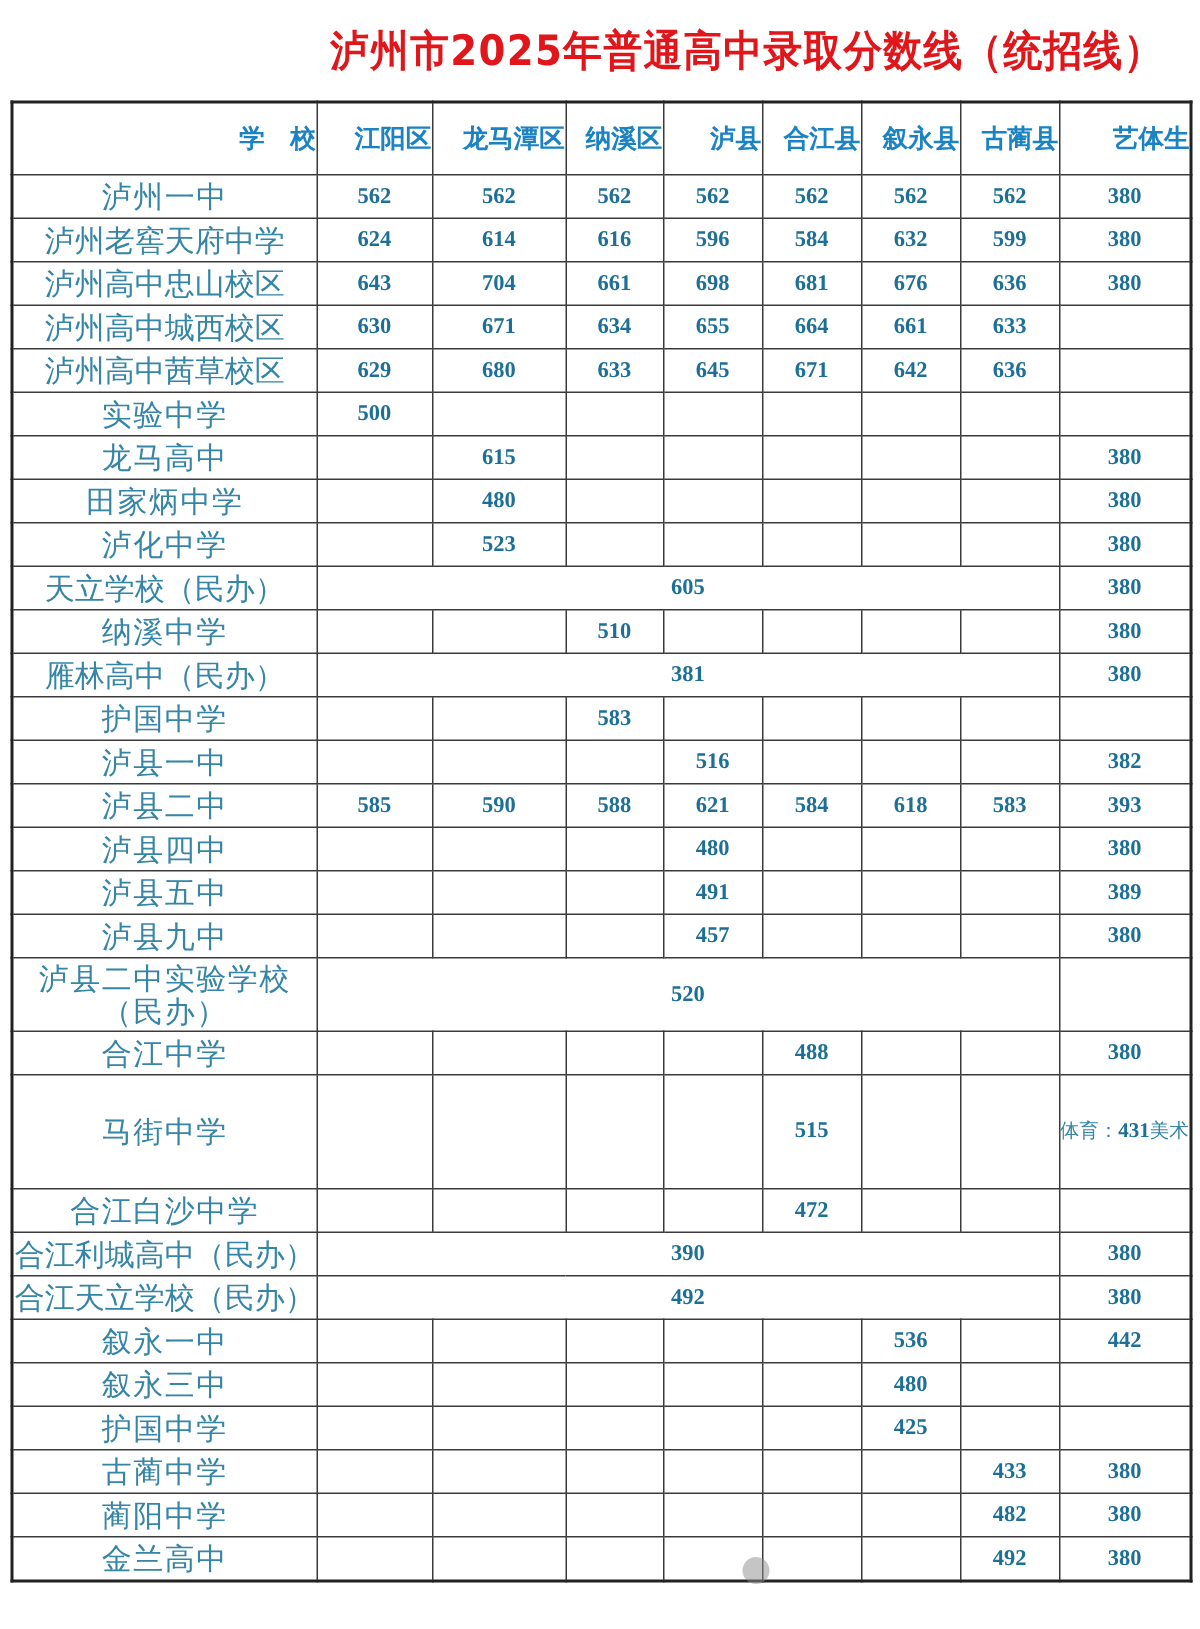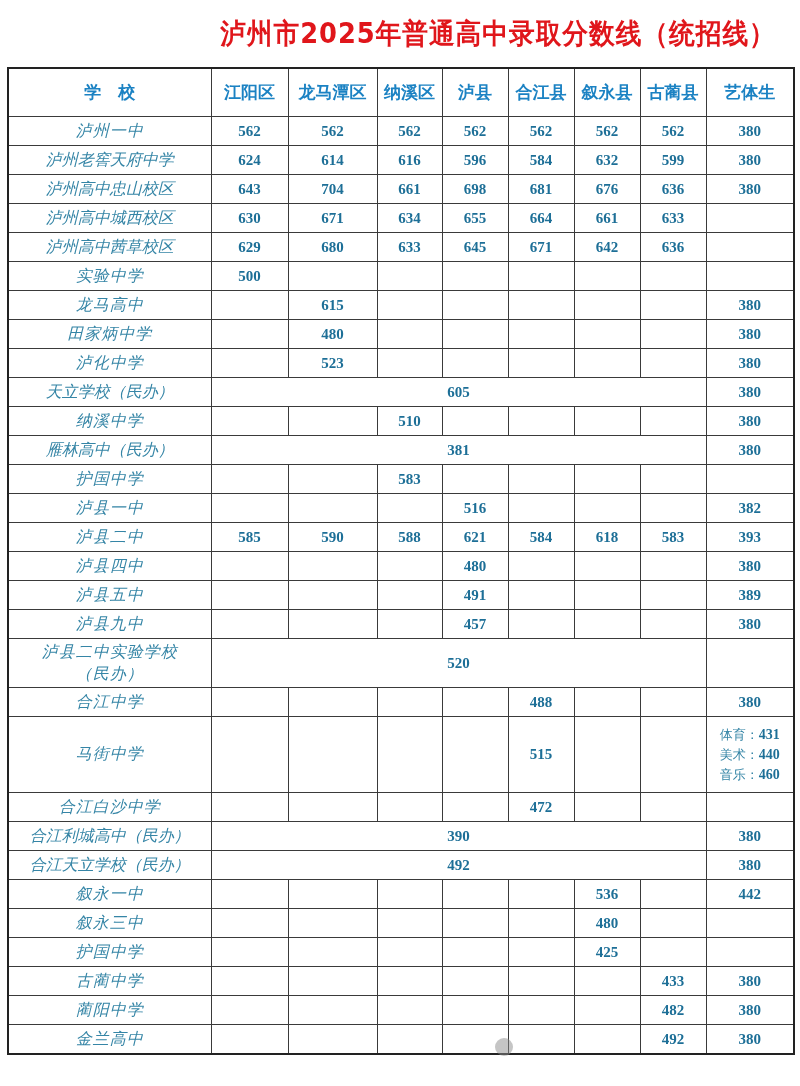--- a/index.html
+++ b/index.html
@@ -1,28 +1,28 @@
 <!DOCTYPE html>
 <html><head>
 <meta charset="utf-8">
 <style>
   html, body { margin:0; padding:0; background:#ffffff; }
   body { width:800px; height:1086px; position:relative; overflow:hidden; font-family:"DejaVu Serif", serif; }
   .title-bar { position:absolute; left:0; top:0; width:800px; height:68px; display:flex; align-items:center; justify-content:flex-end; }
   .title { color:#e0161b; font-family:"DejaVu Sans", sans-serif; font-weight:bold; font-size:28px; letter-spacing:1px; white-space:nowrap; transform:scaleX(0.92); }
   table.scores { position:absolute; left:7px; top:67px; width:786px; border-collapse:collapse; table-layout:fixed; border:2px solid #222; }
   table.scores th, table.scores td { border:1px solid #3a3a3a; padding:0; text-align:center; vertical-align:middle; overflow:hidden; white-space:nowrap; }
-  table.scores th { height:47px; color:#1b82c3; font-family:"DejaVu Sans", sans-serif; font-weight:bold; font-size:17px; }
+  table.scores th { height:47px; color:#1b82c3; font-family:"DejaVu Sans", sans-serif; font-weight:bold; font-size:17px;text-align:right; }
   table.scores td { height:28px; }
-  td.school { color:#3585a6; font-size:16px; letter-spacing:1px; font-family:"DejaVu Serif", serif;font-style:italic; }
+  td.school { color:#3585a6; font-size:20px; letter-spacing:1px; font-family:"DejaVu Serif", serif; }
   td.score { color:#1d6f97; font-weight:bold; font-size:15px; font-family:"Liberation Serif", serif; }
   tr.tall2 td { height:48px; }
   tr.tall3 td { height:75px; }
   td.school.wrap { white-space:normal; line-height:22px; }
-  .arts-list { display:flex; flex-direction:column; padding-right:0; line-height:20px; font-size:13px; }
+  .arts-list { display:flex; flex-direction:row; align-items:flex-end; padding-right:0; line-height:20px; font-size:13px; }
   .arts-item .k { color:#3585a6; font-family:"DejaVu Serif", serif; font-weight:normal; }
   .arts-item .v { color:#1d6f97; font-weight:bold; font-family:"Liberation Serif", serif; font-size:14px; }
   .watermark { position:absolute; left:495px; top:1038px; color:rgba(150,150,150,0.55); font-family:"DejaVu Sans", sans-serif; font-size:16px; display:flex; align-items:center; gap:8px; pointer-events:none; }
   .wm-icon { width:18px; height:18px; border-radius:50%; background:rgba(140,140,140,0.5); }
 </style>
 </head>
 <body>
 
 <div class="title-bar">
   <div class="title">泸州市2025年普通高中录取分数线（统招线）</div>

